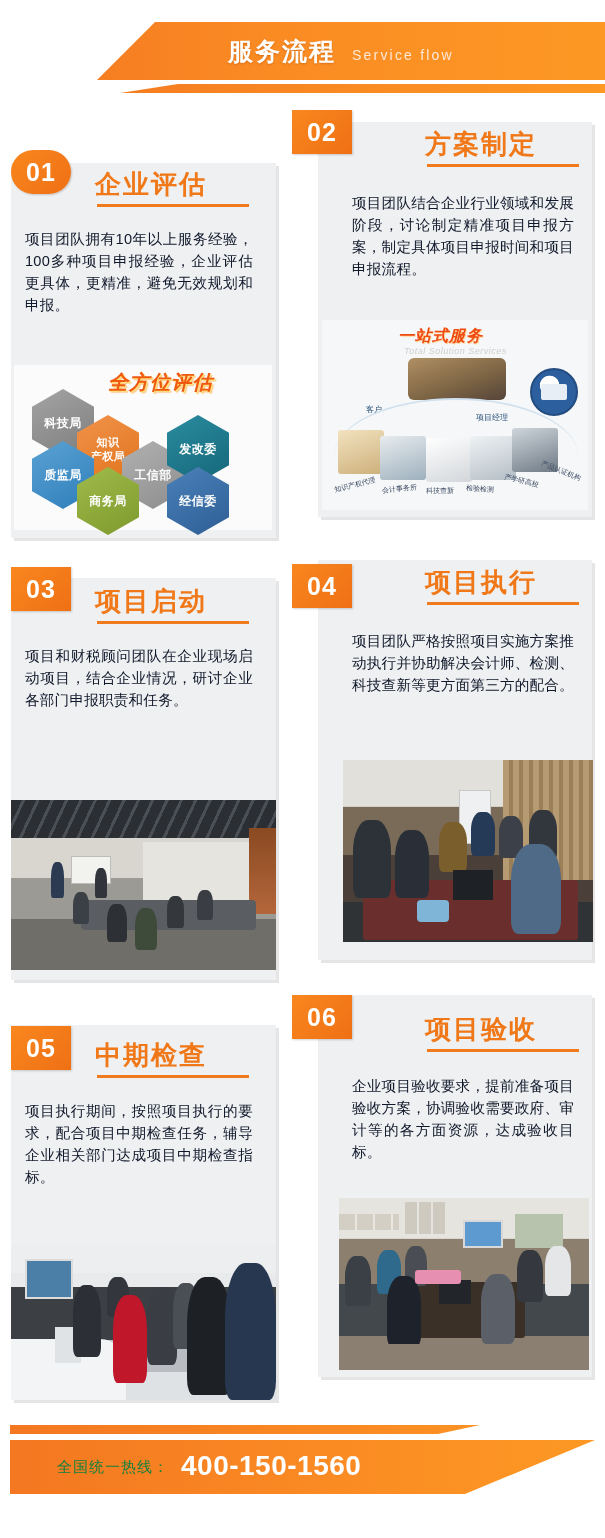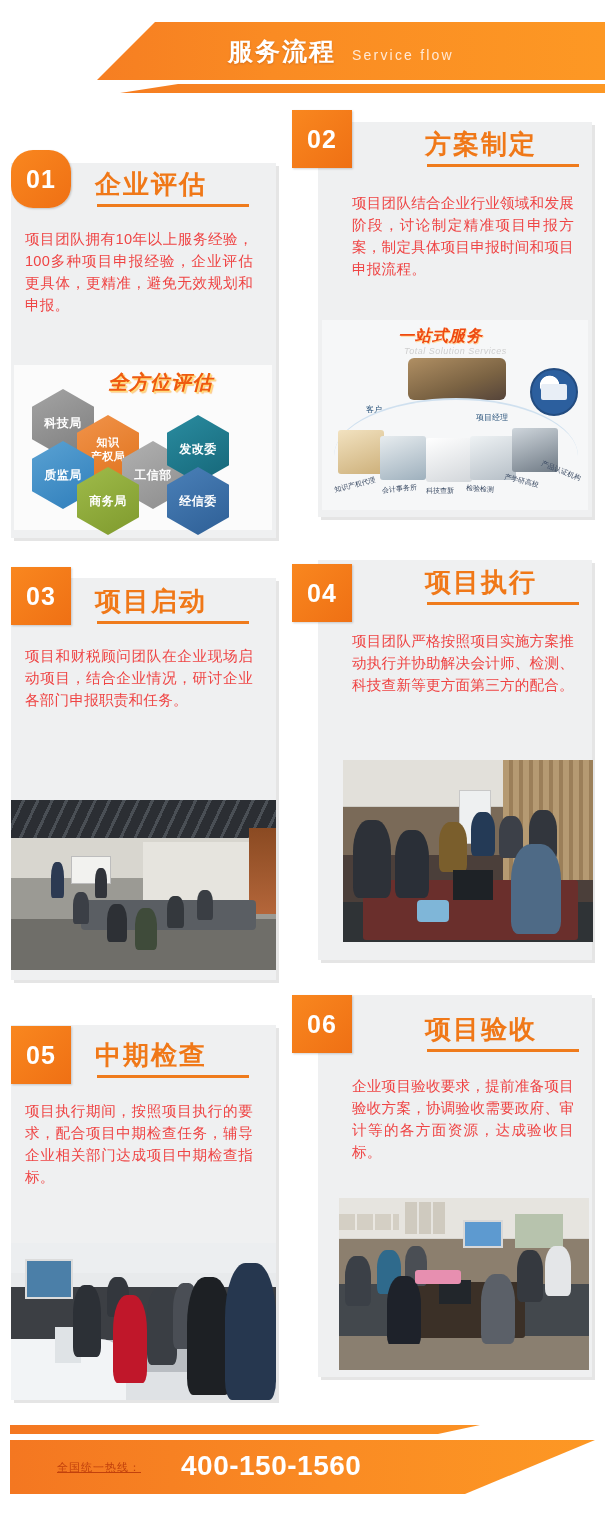--- a/index.html
+++ b/index.html
@@ -41,45 +41,45 @@
     position:absolute;left:10px;top:1px;width:585px;height:9px;
     background:linear-gradient(90deg,#f47721 0%,#fd9824 100%);
     clip-path:polygon(0 0,470px 0,428px 9px,0 9px);
   }
   .ftr-band{
     position:absolute;left:10px;top:16px;width:585px;height:54px;
     background:linear-gradient(90deg,#f47721 0%,#fa8b23 55%,#fd9824 100%);
     clip-path:polygon(0 0,585px 0,455px 54px,0 54px);
   }
   .ftr-label{
-    position:absolute;left:57px;top:31px;color:#c2410c;
-    font-size:11px;letter-spacing:1px;line-height:24px;text-decoration:underline;
+    position:absolute;left:57px;top:31px;color:#15803d;
+    font-size:15px;letter-spacing:1px;line-height:24px;
   }
   .ftr-phone{
     position:absolute;left:181px;top:23px;color:#ffffff;
     font-size:28px;font-weight:bold;letter-spacing:.5px;line-height:38px;
   }
 
   
   .card{position:absolute;background:#eff0f1;box-shadow:3px 3px 0 rgba(0,0,0,.10);}
   .badge{
-    position:absolute;width:60px;height:58px;
+    position:absolute;width:60px;height:44px;
     background:linear-gradient(135deg,#f9871f 0%,#ef7014 100%);
     color:#fff;font-size:25px;font-weight:bold;
     display:flex;align-items:center;justify-content:center;
     letter-spacing:1px;z-index:5;
     box-shadow:1px 1px 2px rgba(0,0,0,.18);
   }
   .c-title{
     position:absolute;color:#f07818;font-size:26px;font-weight:bold;
     letter-spacing:2px;line-height:32px;white-space:nowrap;
   }
   .c-rule{position:absolute;height:3px;background:#ef7b1c;}
   .c-body{
-    position:absolute;color:#ef4444;font-size:14.6px;line-height:22px;
+    position:absolute;color:#0f172a;font-size:14.6px;line-height:22px;
     letter-spacing:.2px;text-align:justify;
   }
   .photo{position:absolute;overflow:hidden;background:#cfd2d4;}
 
   
   #card01{left:11px;top:163px;width:265px;height:375px;}
   #badge01{left:11px;top:150px;border-radius:22px;}
   #title01{left:95px;top:168px;}
   #rule01{left:97px;top:204px;width:152px;}
   #body01{left:25px;top:228px;width:228px;}

